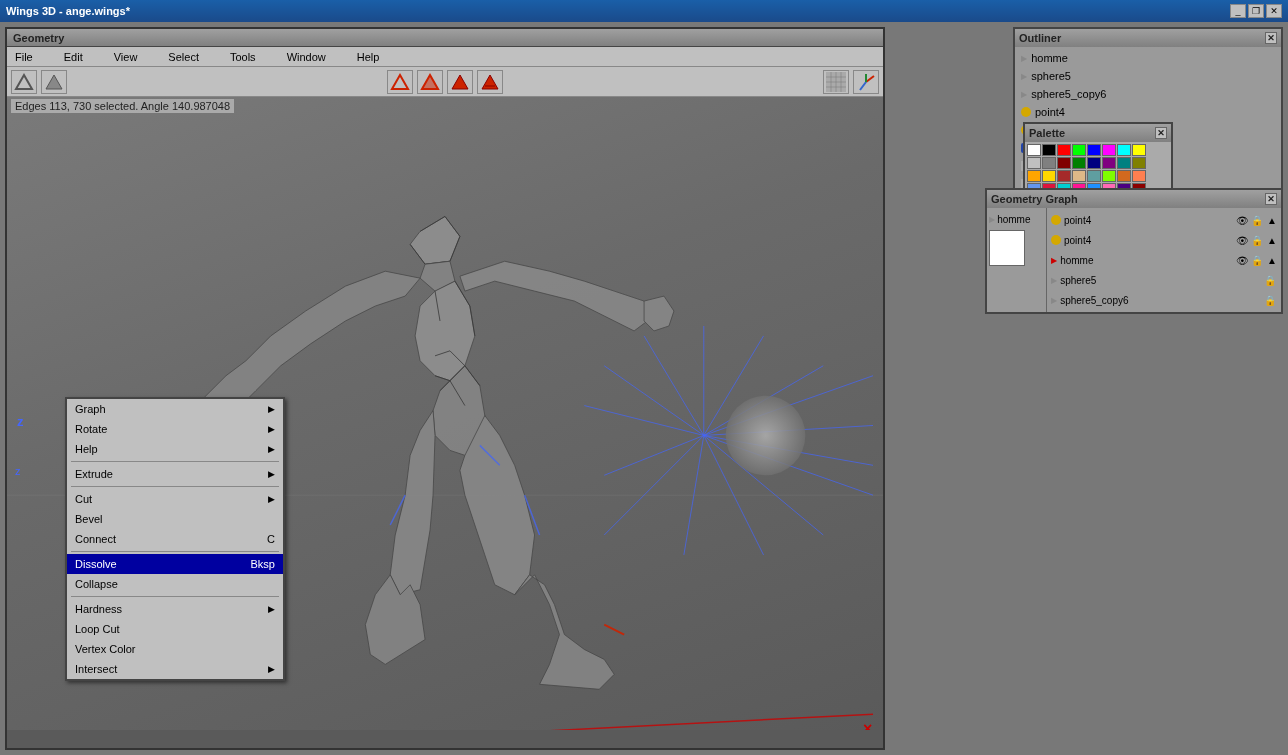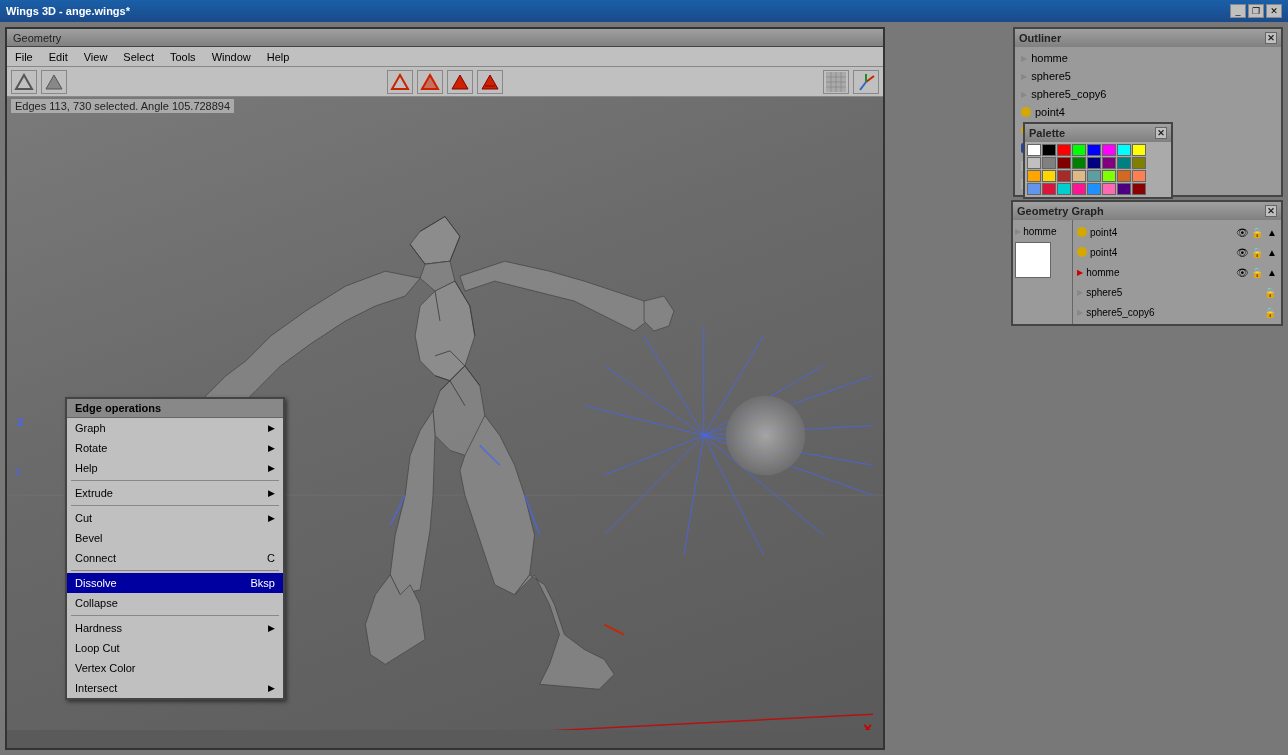--- a/index.html
+++ b/index.html
@@ -53,32 +53,32 @@
       background: #5a5a5a;
       border: 2px solid #333;
     }
     .geometry-title {
       background: linear-gradient(to bottom, #a0a0a0, #808080);
       height: 18px;
       display: flex;
       align-items: center;
       padding: 0 6px;
       font-size: 11px;
-      font-weight: normal;
+      font-weight: bold;
       color: #222;
       border-bottom: 1px solid #444;
     }
 
     
     .geometry-menubar {
       background: #c0c0c0;
       height: 20px;
       display: flex;
       align-items: center;
-      gap: 0;
+      gap: 15px;
       border-bottom: 1px solid #888;
     }
     .menu-item {
       padding: 2px 8px;
       font-size: 11px;
       color: #000;
       cursor: pointer;
     }
 
     
@@ -158,23 +158,23 @@
       top: 100px;
       right: 115px;
       width: 150px;
       background: #c0c0c0;
       border: 2px solid #444;
     }
 
     
     .geograph-panel {
       position: absolute;
-      top: 178px;
+      top: 166px;
       right: 5px;
-      width: 272px;
+      width: 298px;
       background: #c0c0c0;
       border: 2px solid #444;
     }
 
     
     .context-menu {
       position: absolute;
       top: 375px;
       left: 65px;
       width: 220px;
@@ -298,21 +298,21 @@
         <svg width="20" height="20" viewBox="0 0 20 20">
           <line x1="10" y1="10" x2="18" y2="4" stroke="#cc2200" stroke-width="2"></line>
           <line x1="10" y1="10" x2="4" y2="18" stroke="#3366cc" stroke-width="2"></line>
           <line x1="10" y1="10" x2="10" y2="2" stroke="#228833" stroke-width="2"></line>
         </svg>
       </div>
     </div>
 
     <div class="viewport">
 
-      <div style="position:absolute;top:2px;left:4px;font-size:11px;color:#222;background:rgba(192,192,192,0.7);padding:1px 4px;">Edges 113, 730 selected. Angle 105.728894</div>
+      <div style="position:absolute;top:2px;left:4px;font-size:11px;color:#222;background:rgba(192,192,192,0.7);padding:1px 4px;">Edges 113, 730 selected. Angle 140.987048</div>
 
       <svg class="viewport-svg" viewBox="0 0 880 640" preserveAspectRatio="none">
 
         <defs>
           <radialGradient id="sphereGrad" cx="50%" cy="50%" r="50%">
             <stop offset="0%" style="stop-color:#b0b0b0"></stop>
             <stop offset="100%" style="stop-color:#707070"></stop>
           </radialGradient>
         </defs>
 
@@ -548,21 +548,20 @@
         <div style="display:flex;align-items:center;height:20px;gap:3px;padding:0 2px;">
           <span style="color:#888;font-size:8px;">▶</span>
           <span style="font-size:10px;flex:1;">sphere5_copy6</span>
           <span style="font-size:10px;cursor:pointer;">🔒</span>
         </div>
       </div>
     </div>
   </div>
 
   <div class="context-menu">
-    <div class="context-header">Edge operations</div>
 
     <div class="context-item">
       <span>Graph</span>
       <span class="arrow">▶</span>
     </div>
     <div class="context-item">
       <span>Rotate</span>
       <span class="arrow">▶</span>
     </div>
     <div class="context-item">

